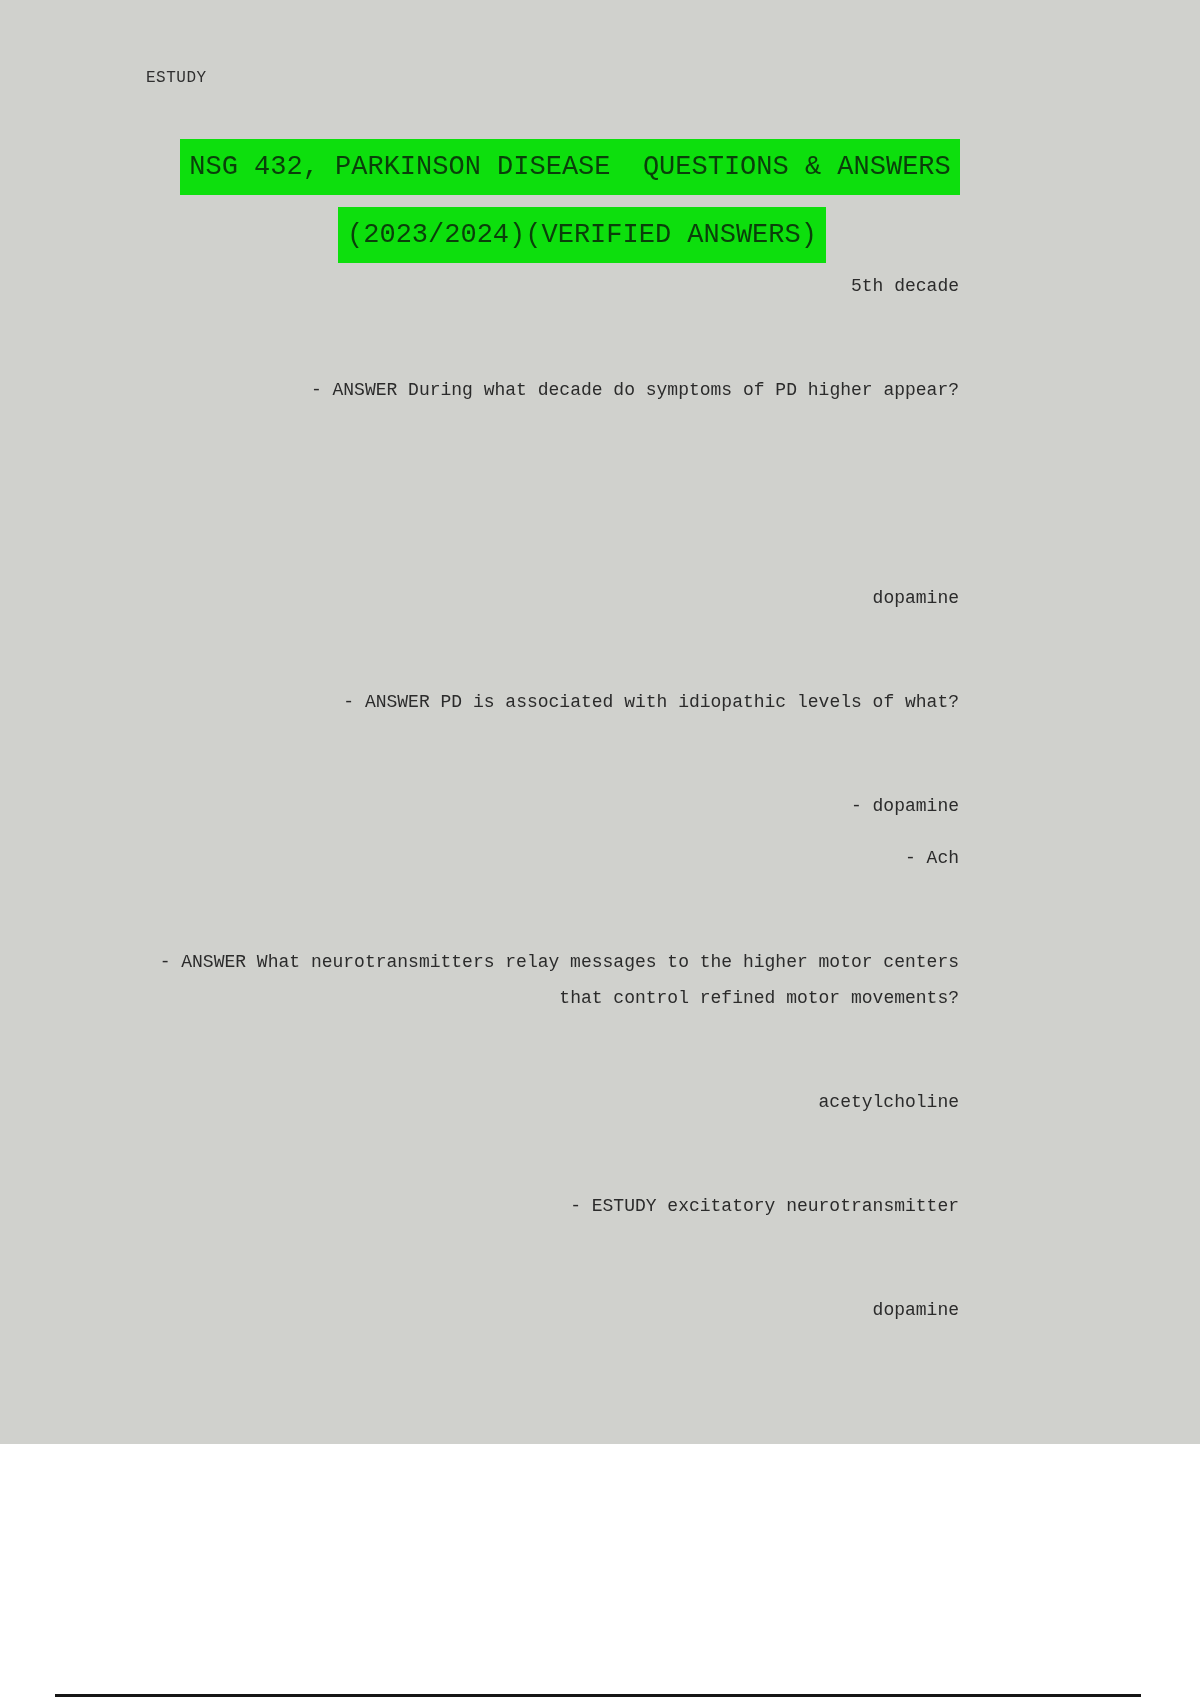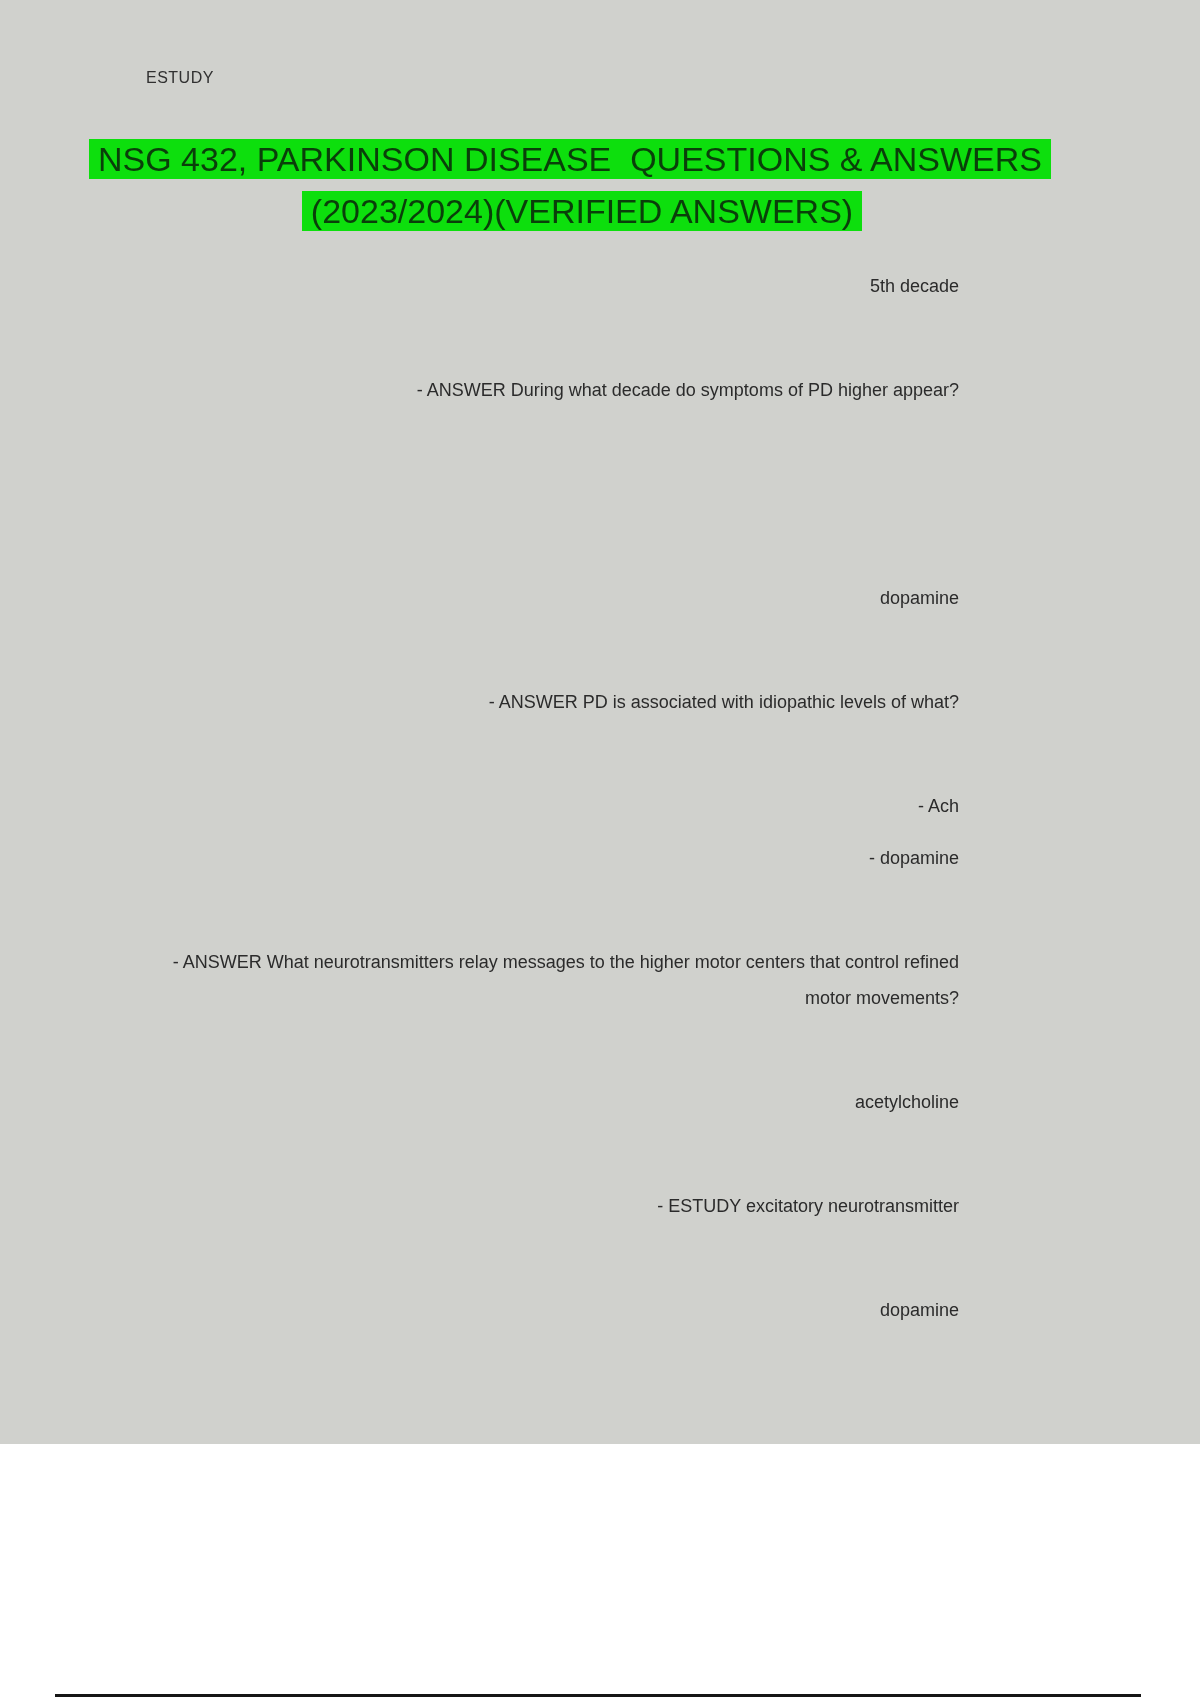--- a/index.html
+++ b/index.html
@@ -8,20 +8,21 @@
     width: 1200px;
     height: 1700px;
     overflow: hidden;
     font-family: "Liberation Sans", sans-serif;
   }
   .page {
     position: relative;
     width: 1200px;
     height: 1444px;
     background: var(--page-bg, #d0d1cd);
+    font-family: Liberation Mono, monospace;
   }
   .brand {
     position: absolute;
     left: 146px;
     top: 68px;
     font-size: 16px;
     line-height: 20px;
     letter-spacing: 0.5px;
     color: #303030;
   }
@@ -29,23 +30,23 @@
     position: absolute;
     left: 0;
     top: 139px;
     width: 1140px;
     text-align: center;
   }
   .title .hl {
     display: inline-block;
     background: var(--hl, #0ddf0d);
     color: var(--hl-text, #0a3f0a);
-    font-size: 34px;
+    font-size: 27px;
     line-height: 40px;
-    padding: 0 9px;
+    padding: 8px 9px;
     white-space: pre;
   }
   .title .hl2 {
     margin-top: 12px;
     margin-left: 24px;
   }
   .body {
     position: absolute;
     left: 139px;
     top: 268px;
@@ -96,22 +97,22 @@
       <p>5th decade</p>
       <p></p>
       <p class="indent">- ANSWER During what decade do symptoms of PD higher appear?</p>
       <p></p>
       <p></p>
       <p></p>
       <p>dopamine</p>
       <p></p>
       <p class="indent">- ANSWER PD is associated with idiopathic levels of what?</p>
       <p></p>
+      <p>- dopamine</p>
       <p>- Ach</p>
-      <p>- dopamine</p>
       <p></p>
       <p class="indent">- ANSWER What neurotransmitters relay messages to the higher motor centers that control refined motor movements?</p>
       <p></p>
       <p>acetylcholine</p>
       <p></p>
       <p class="indent">- ESTUDY excitatory neurotransmitter</p>
       <p></p>
       <p>dopamine</p>
     </div>
 

